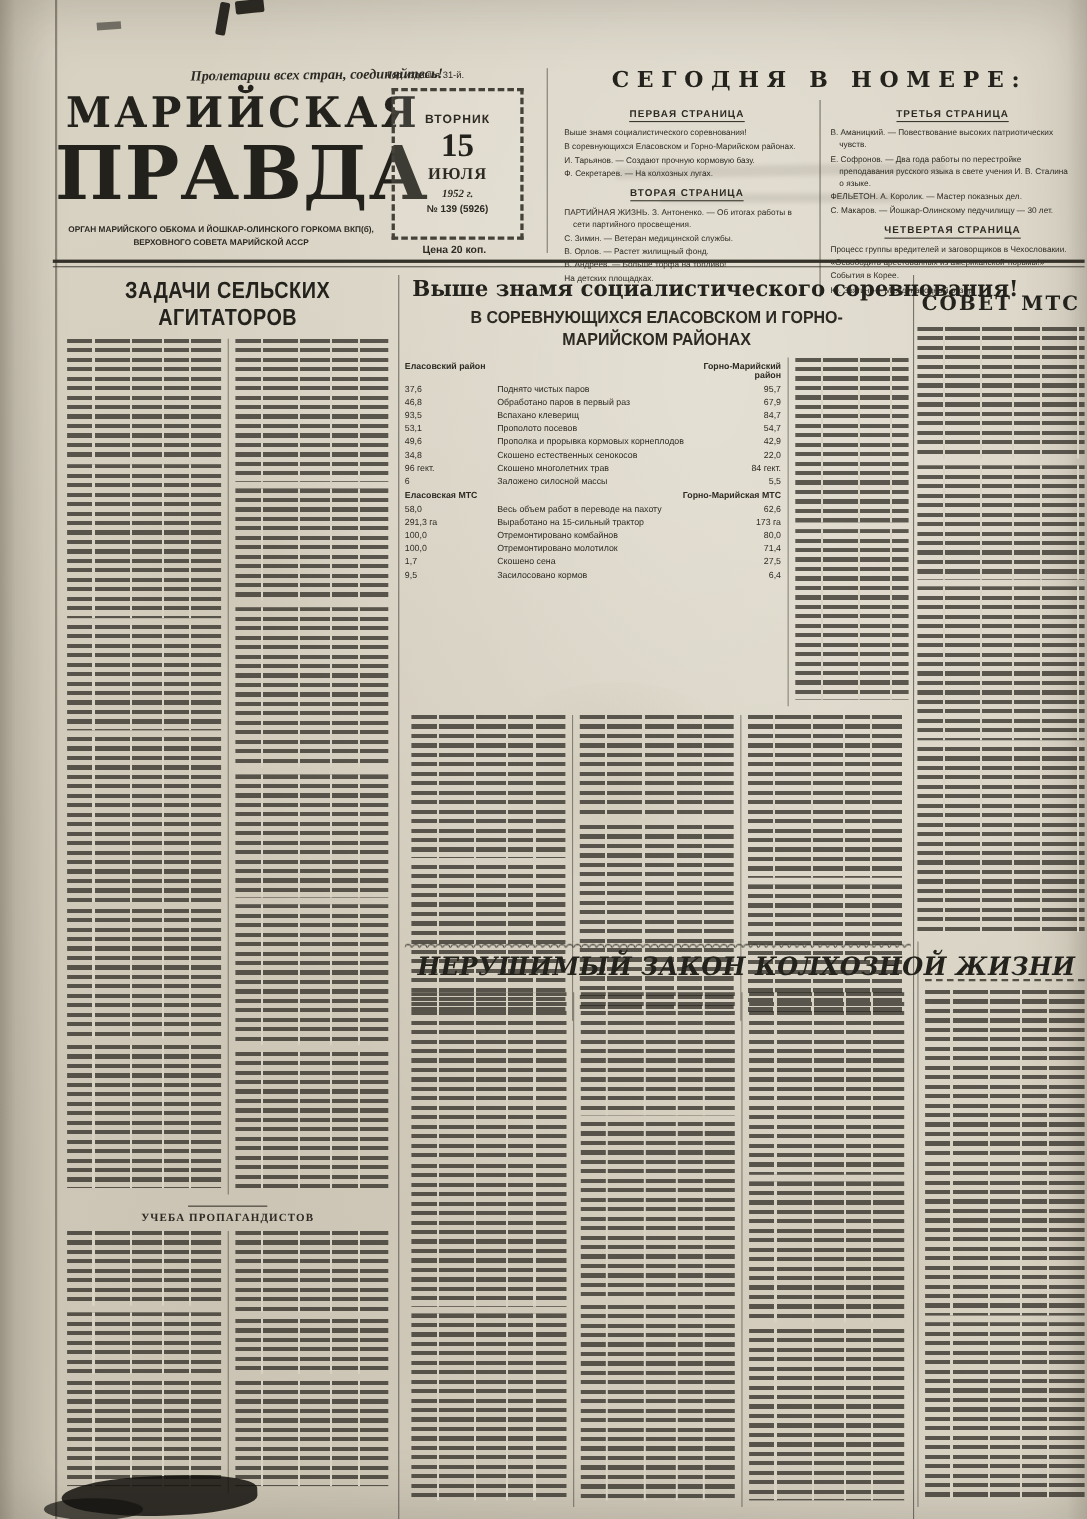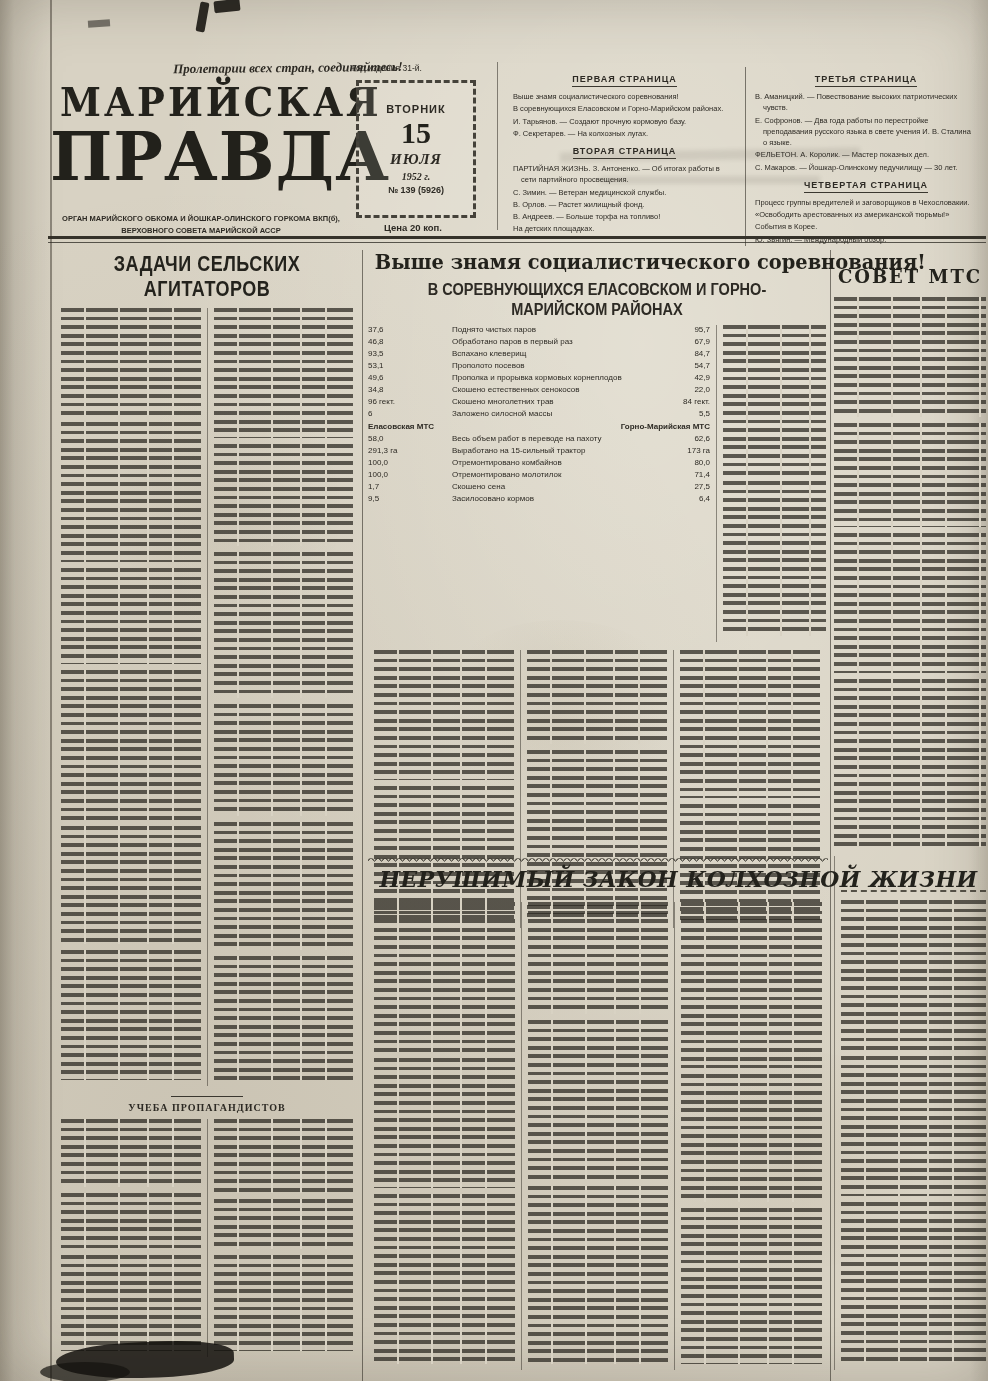--- a/index.html
+++ b/index.html
@@ -14,29 +14,29 @@
           #d8d2c3;
         box-shadow:inset 0 0 60px rgba(60,52,38,.25);}
   .abs{position:absolute;}
   
   .slogan{left:158px;top:60px;width:260px;font-size:13px;font-weight:bold;font-style:italic;
           text-align:center;transform:rotate(-.6deg);}
   .title1{left:60px;top:80px;width:282px;text-align:center;font-family:"DejaVu Serif",serif;
           font-weight:bold;font-size:37px;letter-spacing:3px;color:#23221c;transform:scaleY(1.04);}
   .title2{left:50px;top:118px;width:300px;text-align:center;font-family:"DejaVu Serif",serif;
           font-weight:bold;font-size:66px;letter-spacing:1px;color:#22211b;transform:scaleY(1.02);}
-  .orgline{left:48px;top:213px;width:306px;text-align:center;font-size:7.5px;font-weight:bold;
+  .orgline{left:48px;top:203px;width:306px;text-align:center;font-size:7.5px;font-weight:bold;
            font-family:"Liberation Sans",sans-serif;line-height:1.55;}
   .edyear{left:352px;top:63px;font-size:8.5px;font-weight:normal;font-family:"Liberation Sans",sans-serif;}
   .datebox{left:356px;top:80px;width:114px;height:132px;border:3px dashed #45423a;
            display:flex;flex-direction:column;align-items:center;justify-content:center;gap:3px;
            background:rgba(255,255,250,.12);}
   .db-weekday{font-size:11px;font-weight:bold;letter-spacing:1px;font-family:"Liberation Sans",sans-serif;}
   .db-day{font-size:30px;font-weight:bold;line-height:1;color:#23221c;}
-  .db-month{font-size:15px;font-weight:bold;font-style:italic;letter-spacing:1px;}
+  .db-month{font-size:15px;font-weight:bold;letter-spacing:1px;}
   .db-year{font-size:10px;font-weight:bold;font-style:italic;}
   .db-issue{font-size:9px;font-weight:bold;font-family:"Liberation Sans",sans-serif;}
   .price{left:356px;top:222px;width:114px;text-align:center;font-size:9.5px;font-weight:bold;
          font-family:"Liberation Sans",sans-serif;}
   .mast-sep{left:497px;top:62px;width:1px;height:168px;background:rgba(50,46,38,.55);}
   
   .today{left:504px;top:60px;width:482px;}
   .today-title{text-align:center;font-family:"DejaVu Serif",serif;font-weight:bold;font-size:20px;
                letter-spacing:7px;color:#23221c;white-space:nowrap;}
   .today-cols{display:flex;margin-top:7px;}
@@ -153,20 +153,21 @@
     <div class="db-weekday">ВТОРНИК</div>
     <div class="db-day">15</div>
     <div class="db-month">ИЮЛЯ</div>
     <div class="db-year">1952 г.</div>
     <div class="db-issue">№ 139 (5926)</div>
   </div>
   <div class="abs price">Цена 20 коп.</div>
   <div class="abs mast-sep"></div>
 
   <div class="abs today">
+    <div class="today-title">СЕГОДНЯ В НОМЕРЕ:</div>
     <div class="today-cols">
       <div class="today-col" id="today-col-0">
           <div class="today-sec-heading"><span>ПЕРВАЯ СТРАНИЦА</span></div>
           <div class="today-item">Выше знамя социалистического соревнования!</div>
           <div class="today-item">В соревнующихся Еласовском и Горно-Марийском районах.</div>
           <div class="today-item">И. Тарьянов. — Создают прочную кормовую базу.</div>
           <div class="today-item">Ф. Секретарев. — На колхозных лугах.</div>
           <div class="today-sec-heading"><span>ВТОРАЯ СТРАНИЦА</span></div>
           <div class="today-item">ПАРТИЙНАЯ ЖИЗНЬ. З. Антоненко. — Об итогах работы в сети партийного просвещения.</div>
           <div class="today-item">С. Зимин. — Ветеран медицинской службы.</div>
@@ -237,20 +238,24 @@
   </div>
   <div class="abs mark blob1"></div>
   <div class="abs mark blob2"></div>
 
   <div class="abs mainart">
     <div class="main-headline">Выше знамя социалистического соревнования!</div>
     <div class="main-subheadline">В СОРЕВНУЮЩИХСЯ ЕЛАСОВСКОМ И ГОРНО-МАРИЙСКОМ РАЙОНАХ</div>
     <div class="mainrow1">
       <div class="tablewrap">
         <div id="t-body">
+            <div class="t-hdr">
+              <div class="hl">Еласовский район</div>
+              <div class="hr">Горно-Марийский район</div>
+            </div>
             <div class="t-row">
               <span class="cl">37,6</span>
               <span class="clabel">Поднято чистых паров</span>
               <span class="cr">95,7</span>
             </div>
             <div class="t-row">
               <span class="cl">46,8</span>
               <span class="clabel">Обработано паров в первый раз</span>
               <span class="cr">67,9</span>
             </div>

